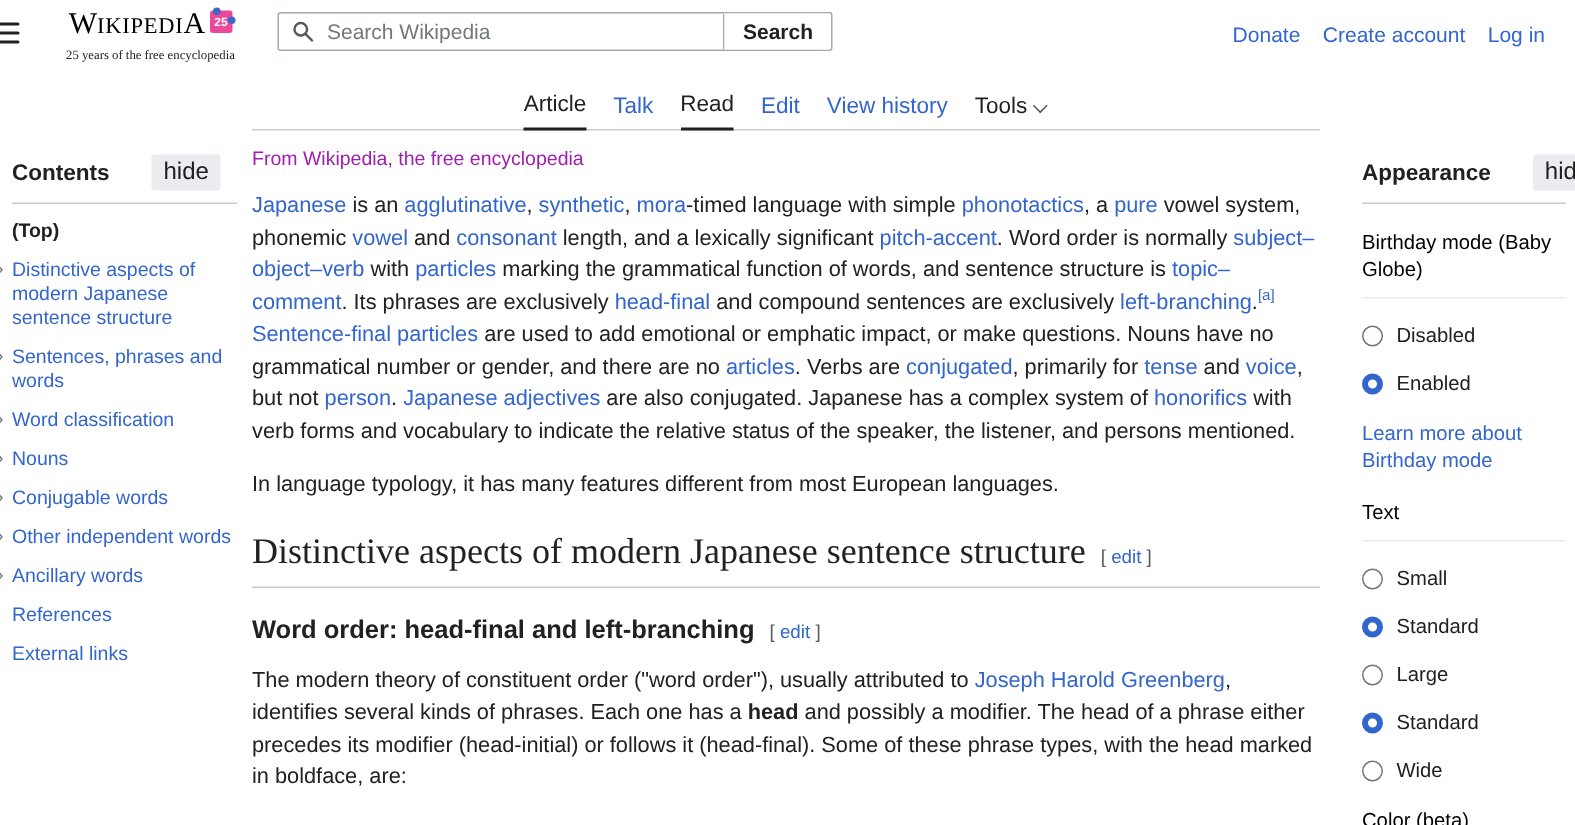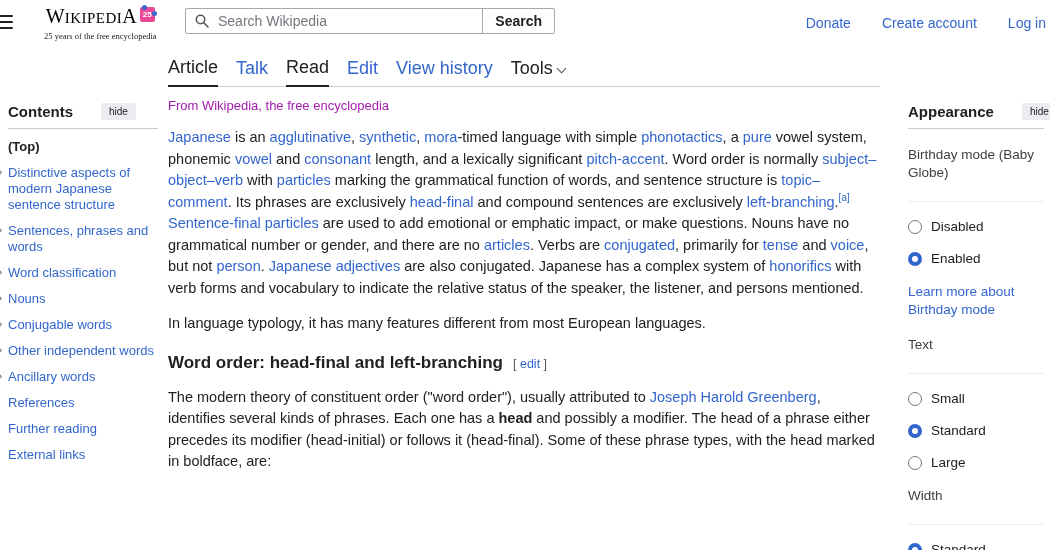--- a/index.html
+++ b/index.html
@@ -24,66 +24,66 @@
   .tagline{font-family:"Liberation Serif",serif;font-size:8.5px;color:#202122;margin-top:2px;}
   .searchbar{position:absolute;left:185px;top:8px;width:370px;height:26px;border:1px solid #a2a9b1;
              border-radius:2px;display:flex;align-items:center;background:#fff;box-sizing:border-box;}
   .search-icon{margin:0 7px 0 9px;display:flex;align-items:center;}
   .search-input{flex:1;border:none;outline:none;font-size:14px;color:#202122;background:transparent;min-width:0;
                 font-family:"Liberation Sans",sans-serif;}
   .search-input::placeholder{color:#72777d;}
   .search-btn{height:100%;border:none;border-left:1px solid #a2a9b1;background:#fff;font-weight:bold;
               font-size:14px;padding:0 12px;cursor:pointer;color:#202122;border-radius:0 2px 2px 0;
               font-family:"Liberation Sans",sans-serif;}
-  .header-links{position:absolute;right:4px;top:15px;font-size:14px;display:flex;gap:31px;}
+  .header-links{position:absolute;right:20px;top:15px;font-size:14px;display:flex;gap:15px;}
   .header-links a{color:#3366cc;}
 
   
   .toc{position:absolute;left:8px;top:103px;width:150px;font-size:13px;}
   .panel-head{display:flex;align-items:center;gap:28px;padding-bottom:8px;border-bottom:1px solid #c8ccd1;}
   .panel-title{font-weight:bold;font-size:15px;color:#202122;}
-  .hide-btn{font-size:10px;background:#eaecf0;border:none;border-radius:2px;padding:3px 8px;color:#202122;
+  .hide-btn{font-size:16px;background:#eaecf0;border:none;border-radius:2px;padding:3px 8px;color:#202122;
             cursor:pointer;font-family:"Liberation Sans",sans-serif;}
   .toc ul{list-style:none;margin:9px 0 0;padding:0;}
   .toc li{margin:10px 0;line-height:16px;position:relative;}
   .toc li.top{font-weight:bold;color:#202122;}
   .toc li a{color:#3366cc;}
   .toc .arrow{position:absolute;left:-10px;top:-1px;color:#72777d;font-size:13px;}
 
   
   .content{position:absolute;left:168px;top:58px;width:712px;}
   .title-row{position:relative;border-bottom:1px solid #c8ccd1;padding-bottom:2px;}
   h1{font-family:"Liberation Serif",serif;font-weight:normal;font-size:29px;margin:0;line-height:37px;color:#202122;}
   .languages{position:absolute;right:0;top:13px;color:#3366cc;font-weight:bold;font-size:13.5px;
              display:flex;align-items:center;gap:5px;}
   .chev{width:6px;height:6px;border-right:1.5px solid #3366cc;border-bottom:1.5px solid #3366cc;
         transform:rotate(45deg);margin-top:-3px;display:inline-block;}
   .chev.gray{border-color:#54595d;}
-  .tabrow{display:flex;justify-content:flex-start;align-items:flex-end;border-bottom:1px solid #c8ccd1;
-          height:28px;font-size:18px;}
+  .tabrow{display:flex;justify-content:center;align-items:flex-end;border-bottom:1px solid #c8ccd1;
+          height:28px;font-size:15px;}
   .tabs-left,.tabs-right{display:flex;align-items:flex-end;}
   .tab{padding:4px 0 7px;margin-right:18px;color:#202122;display:flex;align-items:center;gap:5px;cursor:pointer;}
   .tabs-right .tab:last-child{margin-right:2px;}
   .tab.link{color:#3366cc;}
   .tab.active{border-bottom:2px solid #202122;margin-bottom:-1px;}
   .tab .chev{margin-top:0;}
   .subtitle{font-size:13px;margin-top:11px;color:#a21caf;}
   .content p{font-size:14.5px;line-height:21.5px;margin:14px 0;}
   .wlink{color:#3366cc;cursor:pointer;}
   sup.wlink{font-size:10px;line-height:0;}
   h2{font-family:"Liberation Serif",serif;font-weight:normal;font-size:24px;margin:19px 0 8px;
      padding-bottom:5px;border-bottom:1px solid #c8ccd1;line-height:29px;color:#202122;}
   h3{font-size:17px;margin:18px 0 8px;color:#202122;}
   .editsec{font-size:12.5px;font-family:"Liberation Sans",sans-serif;color:#54595d;margin-left:10px;
            font-weight:normal;white-space:nowrap;}
   .editsec a{color:#3366cc;}
 
   
   .appearance{position:absolute;left:908px;top:103px;width:136px;font-size:13.5px;}
-  .app-sec-label{color:#404040;margin-top:17px;padding-bottom:19px;border-bottom:1px solid #eaecf0;line-height:18px;}
+  .app-sec-label{color:#000000;margin-top:17px;padding-bottom:9px;border-bottom:1px solid #eaecf0;line-height:18px;}
   .radio-row{display:flex;align-items:center;gap:9px;margin:17px 0;cursor:pointer;text-align:right;}
   .radio{width:14px;height:14px;border-radius:50%;box-sizing:border-box;border:1px solid #72777d;background:#fff;flex:none;}
   .radio.sel{border:4.5px solid #3366cc;}
   .app-link{color:#3366cc;display:block;margin:2px 0 4px;line-height:18px;}
 </style>
 </head>
 <body>
 
 <div class="page">
 
@@ -122,21 +122,20 @@
     <ul id="toc-list">
         <li class="top">(Top)</li>
         <li><span class="arrow">›</span><a>Distinctive aspects of modern Japanese sentence structure</a></li>
         <li><span class="arrow">›</span><a>Sentences, phrases and words</a></li>
         <li><span class="arrow">›</span><a>Word classification</a></li>
         <li><span class="arrow">›</span><a>Nouns</a></li>
         <li><span class="arrow">›</span><a>Conjugable words</a></li>
         <li><span class="arrow">›</span><a>Other independent words</a></li>
         <li><span class="arrow">›</span><a>Ancillary words</a></li>
         <li><a>References</a></li>
-        <li><a>Further reading</a></li>
         <li><a>External links</a></li>
       </ul>
   </aside>
 
   <main class="content">
     <div class="tabrow">
       <div class="tabs-left" id="tabs-left">
           <span class="tab active">
             <span>Article</span>
           </span>
@@ -158,20 +157,21 @@
             <span>Tools</span>
             <span class="chev gray"></span>
           </span>
         </div>
     </div>
     <div class="subtitle">From Wikipedia, the free encyclopedia</div>
 
     <p><a class="wlink">Japanese</a><span> is an </span><a class="wlink">agglutinative</a><span>, </span><a class="wlink">synthetic</a><span>, </span><a class="wlink">mora</a><span>-timed language with simple </span><a class="wlink">phonotactics</a><span>, a </span><a class="wlink">pure</a><span> vowel system, phonemic </span><a class="wlink">vowel</a><span> and </span><a class="wlink">consonant</a><span> length, and a lexically significant </span><a class="wlink">pitch-accent</a><span>. Word order is normally </span><a class="wlink">subject–object–verb</a><span> with </span><a class="wlink">particles</a><span> marking the grammatical function of words, and sentence structure is </span><a class="wlink">topic–comment</a><span>. Its phrases are exclusively </span><a class="wlink">head-final</a><span> and compound sentences are exclusively </span><a class="wlink">left-branching</a><span>.</span><sup class="wlink">[a]</sup><span> </span><a class="wlink">Sentence-final particles</a><span> are used to add emotional or emphatic impact, or make questions. Nouns have no grammatical number or gender, and there are no </span><a class="wlink">articles</a><span>. Verbs are </span><a class="wlink">conjugated</a><span>, primarily for </span><a class="wlink">tense</a><span> and </span><a class="wlink">voice</a><span>, but not </span><a class="wlink">person</a><span>. </span><a class="wlink">Japanese adjectives</a><span> are also conjugated. Japanese has a complex system of </span><a class="wlink">honorifics</a><span> with verb forms and vocabulary to indicate the relative status of the speaker, the listener, and persons mentioned.</span></p>
     <p><span>In language typology, it has many features different from most European languages.</span></p>
 
+    <h2><span>Distinctive aspects of modern Japanese sentence structure</span><span class="editsec"><span>[</span> <a>edit</a> <span>]</span></span></h2>
 
     <h3><span>Word order: head-final and left-branching</span><span class="editsec"><span>[</span> <a>edit</a> <span>]</span></span></h3>
 
     <p><span>The modern theory of constituent order ("word order"), usually attributed to </span><a class="wlink">Joseph Harold Greenberg</a><span>, identifies several kinds of phrases. Each one has a </span><b>head</b><span> and possibly a modifier. The head of a phrase either precedes its modifier (head-initial) or follows it (head-final). Some of these phrase types, with the head marked in boldface, are:</span></p>
 
   </main>
 
   <aside class="appearance">
     <div class="panel-head">
       <span class="panel-title">Appearance</span>
@@ -194,21 +194,20 @@
           <span>Small</span>
         </div>
         <div class="radio-row">
           <span class="radio sel"></span>
           <span>Standard</span>
         </div>
         <div class="radio-row">
           <span class="radio"></span>
           <span>Large</span>
         </div>
-        <div class="app-sec-label">Width</div>
         <div class="radio-row">
           <span class="radio sel"></span>
           <span>Standard</span>
         </div>
         <div class="radio-row">
           <span class="radio"></span>
           <span>Wide</span>
         </div>
         <div class="app-sec-label">Color (beta)</div>
       </div>

